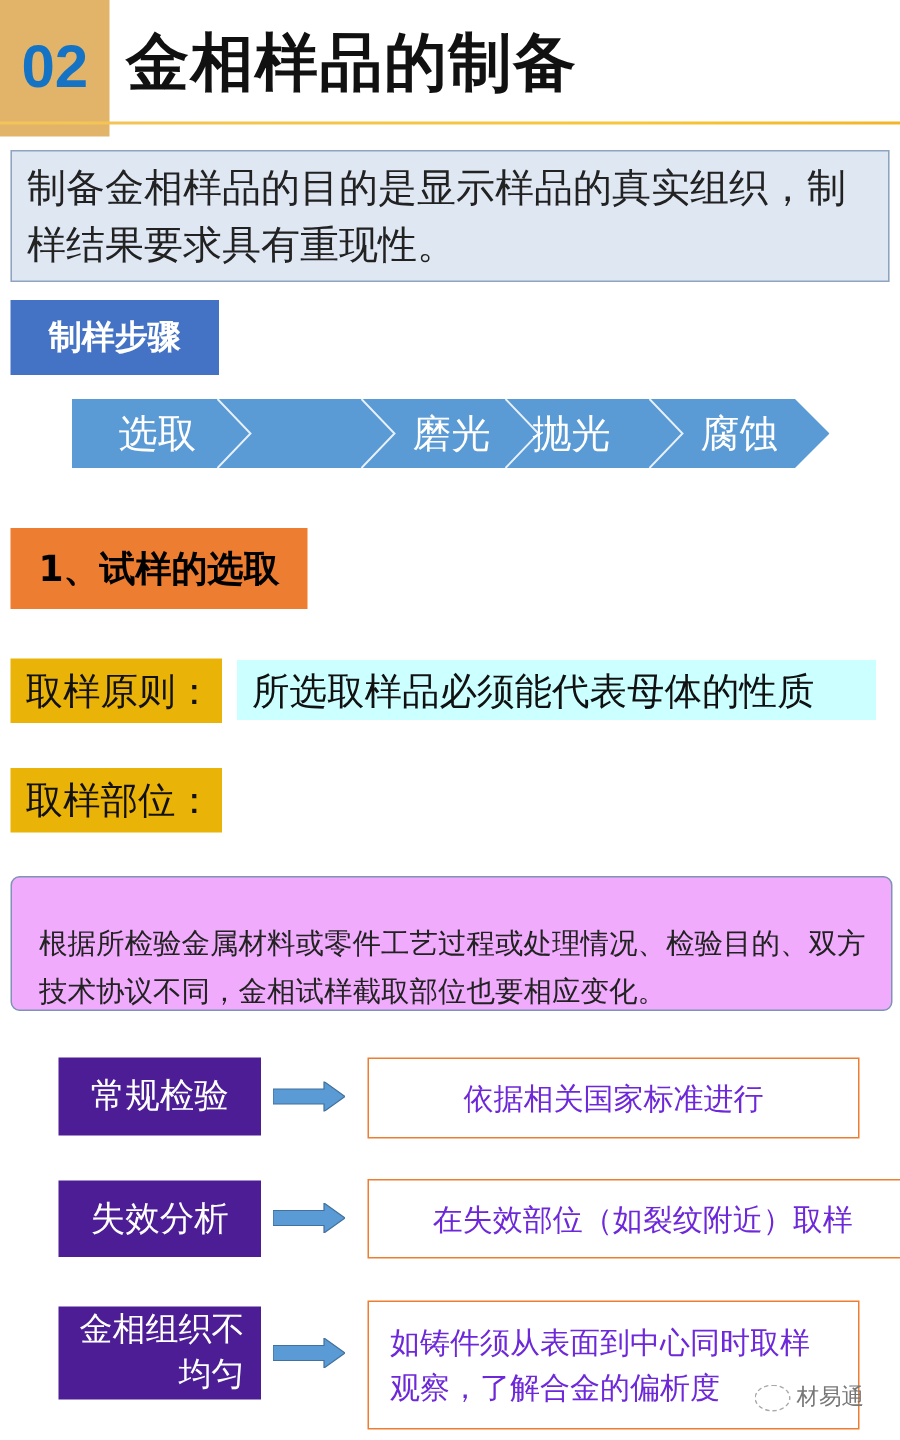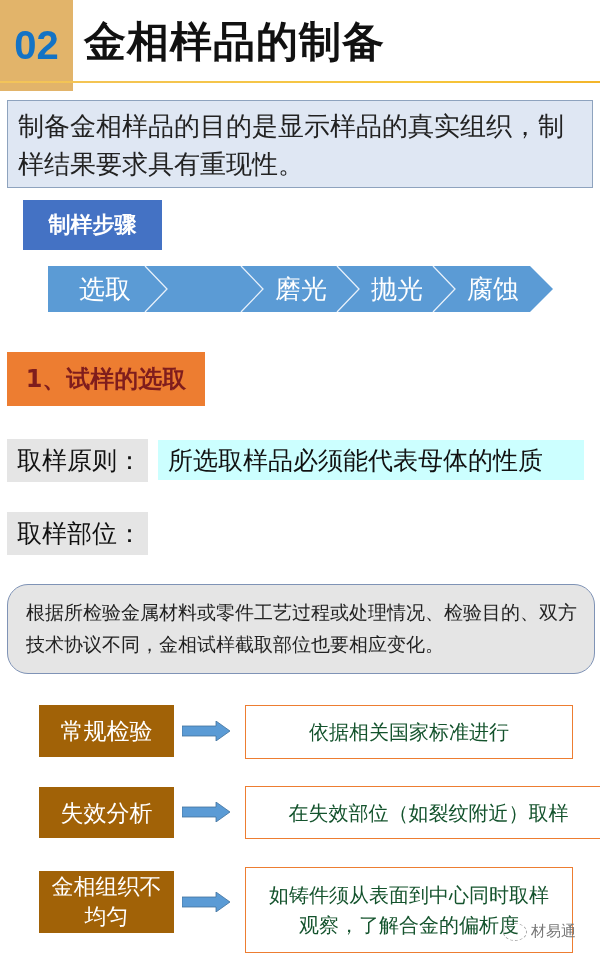--- a/index.html
+++ b/index.html
@@ -14,50 +14,50 @@
   .page-title { left:84px; top:14px; font-size:42px; font-weight:bold; color:#111; letter-spacing:1px; }
   .title-rule { left:0; top:81px; width:600px; height:2px;
                 background:linear-gradient(90deg,#f3c45a,#f6c63c 70%,#f3b52a); }
 
   
   .intro-box { left:7px; top:100px; width:586px; height:88px; background:#dfe7f3;
                border:1px solid #8ea3be; box-sizing:border-box; padding:6px 10px; }
   .intro-box p { margin:0; font-size:26px; line-height:38px; color:#222; }
 
   
-  .steps-heading { left:23px; top:200px; width:139px; height:50px; background:#4472c4;
+  .steps-heading { left:7px; top:200px; width:139px; height:50px; background:#4472c4;
                    color:#fff; font-size:22px; font-weight:bold; display:flex; align-items:center; justify-content:center;
                    font-family:"DejaVu Sans", sans-serif; }
 
   
   .process { left:48px; top:266px; height:46px; width:505px; }
   .chev { position:absolute; top:0; height:46px; background:#5b9bd5; color:#fff;
           font-family:"DejaVu Serif","Liberation Serif", serif; font-size:26px;
           display:flex; align-items:center; justify-content:center; }
 
   
-  .sec1 { left:7px; top:352px; width:198px; height:54px; background:#ed7d31; color:#7f1d1d;
+  .sec1 { left:7px; top:352px; width:198px; height:54px; background:#ed7d31; color:#000000;
           font-size:24px; font-weight:bold; display:flex; align-items:center; justify-content:center; }
 
-  .label-purple { background:#e5e5e5; color:#111; font-size:25px; display:flex; align-items:center; padding-left:10px; box-sizing:border-box; }
+  .label-purple { background:#eab308; color:#111; font-size:25px; display:flex; align-items:center; padding-left:10px; box-sizing:border-box; }
   .principle-label { left:7px; top:439px; width:141px; height:43px; }
   .principle-value { left:158px; top:440px; width:426px; height:40px; background:#ccffff;
                      font-size:25px; display:flex; align-items:center; padding-left:10px; box-sizing:border-box; color:#111; }
   .location-label { left:7px; top:512px; width:141px; height:43px; }
 
-  .loc-box { left:7px; top:584px; width:588px; height:90px; border:1.5px solid #7f93b6; border-radius:21px;
-             box-sizing:border-box; padding:11px 10px 0 18px; background:#e5e5e5; }
+  .loc-box { left:7px; top:584px; width:588px; height:90px; border:1.5px solid #7f93b6; border-radius:6px;
+             box-sizing:border-box; padding:28px 10px 0 18px; background:#f0abfc; }
   .loc-box p { margin:0; font-size:19px; line-height:32px; color:#222; }
 
   
-  .green { background:#a16207; color:#fff; font-size:23px; display:flex; align-items:center; justify-content:center;
-           text-align:center; line-height:30px; }
+  .green { background:#4c1d95; color:#fff; font-size:23px; display:flex; align-items:center; justify-content:center;
+           text-align:right; line-height:30px; }
   .arrow { width:48px; height:20px; }
-  .result { border:1.5px solid #ed7d31; box-sizing:border-box; background:#fff; color:#14532d;
-            font-size:20px; display:flex; align-items:center; justify-content:center; text-align:center; line-height:30px; }
+  .result { border:1.5px solid #ed7d31; box-sizing:border-box; background:#fff; color:#6d28d9;
+            font-size:20px; display:flex; align-items:center; justify-content:center; line-height:30px; }
 
   .watermark { left:503px; top:922px; font-size:15px; color:#777; display:flex; align-items:center; gap:4px;justify-content:space-between; }
 </style>
 </head>
 <body>
 
 <div class="abs num-badge">
   <span>02</span>
 </div>
 <div class="abs page-title">金相样品的制备</div>
@@ -72,21 +72,21 @@
 <div class="abs process">
   <svg width="505" height="46" style="position:absolute;left:0;top:0">
     <polygon points="0,0 482,0 505,23 482,46 0,46" fill="#5b9bd5"></polygon>
     <polyline points="97,0 119,23 97,46" fill="none" stroke="#e8f1fb" stroke-width="1.3"></polyline>
     <polyline points="193,0 215,23 193,46" fill="none" stroke="#e8f1fb" stroke-width="1.3"></polyline>
     <polyline points="289,0 311,23 289,46" fill="none" stroke="#e8f1fb" stroke-width="1.3"></polyline>
     <polyline points="385,0 407,23 385,46" fill="none" stroke="#e8f1fb" stroke-width="1.3"></polyline>
   </svg>
   <div class="chev" style="left:12px;width:90px;background:transparent">选取</div>
   <div class="chev" style="left:208px;width:90px;background:transparent">磨光</div>
-  <div class="chev" style="left:304px;width:90px;background:transparent">抛光</div>
+  <div class="chev" style="left:288px;width:90px;background:transparent">抛光</div>
   <div class="chev" style="left:400px;width:90px;background:transparent">腐蚀</div>
 </div>
 
 <div class="abs sec1">1、试样的选取</div>
 
 <div class="abs label-purple principle-label">取样原则：</div>
 <div class="abs principle-value">所选取样品必须能代表母体的性质</div>
 
 <div class="abs label-purple location-label">取样部位：</div>
 

